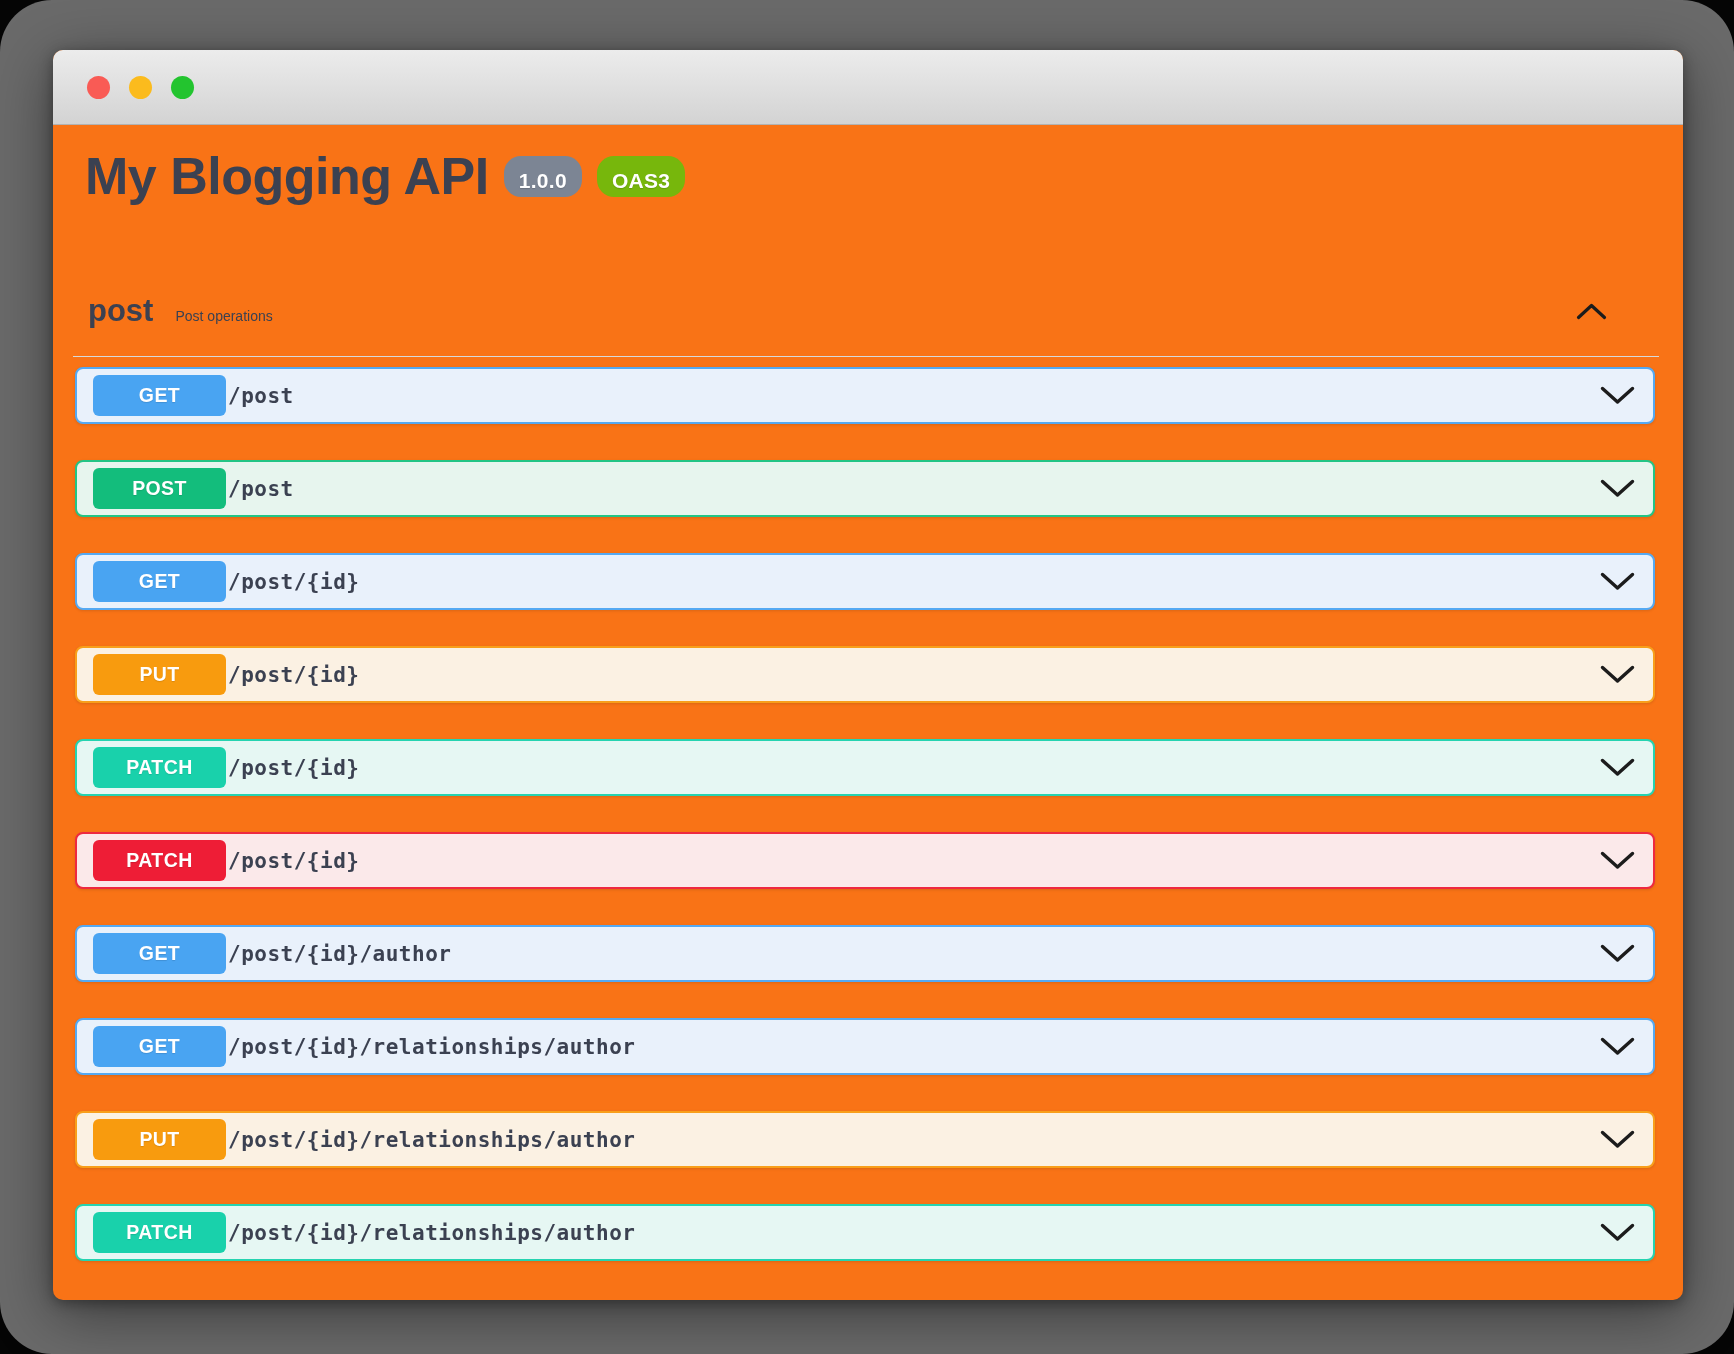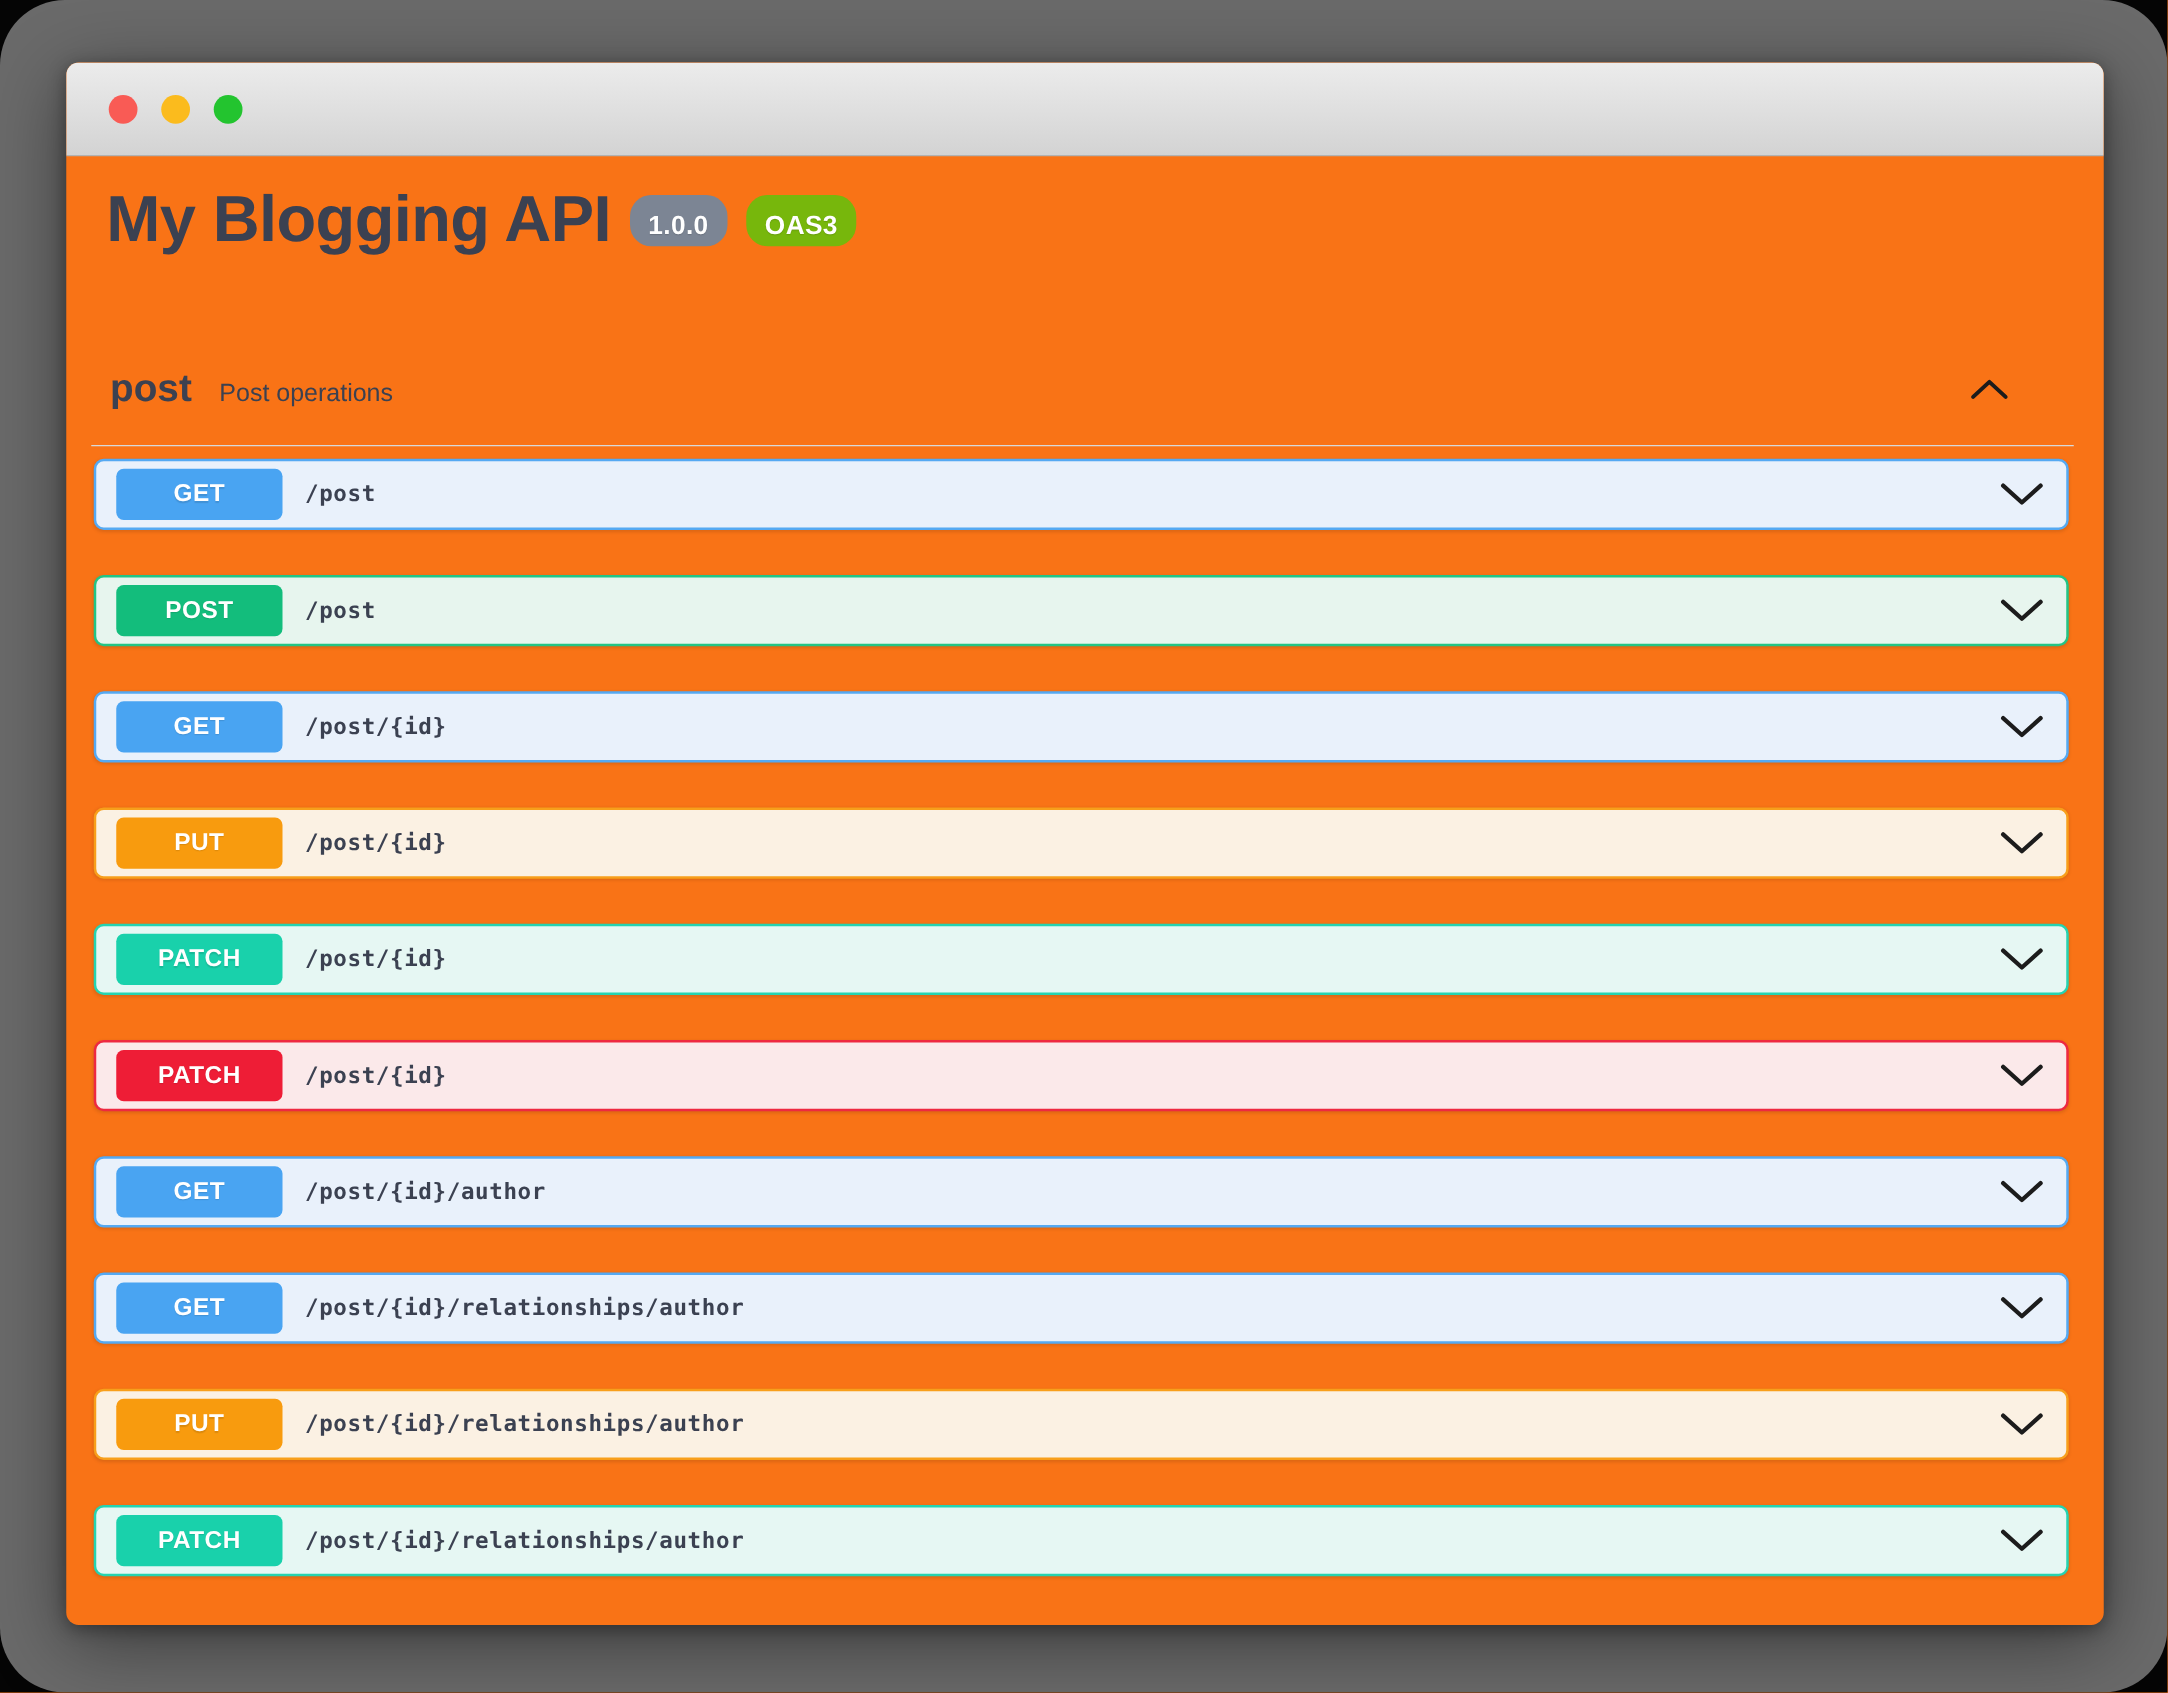--- a/index.html
+++ b/index.html
@@ -47,21 +47,21 @@
     text-shadow: 0 1px 1px rgba(0,0,0,0.15);
   }
   .section-row {
     margin: 90px 32px 0 35px;
     display: flex; align-items: baseline;
   }
   .section-name {
     font-size: 31px; font-weight: bold; color: #3b4151;
     margin: 0 22px 0 0; line-height: 1.1;
   }
-  .section-desc { font-size: 20px; color: #3b4151; }
+  .section-desc { font-size: 14px; color: #3b4151; }
   .section-chevron { margin-left: auto; margin-right: 44px; align-self: center; cursor: pointer; }
   .divider {
     margin: 28px 24px 0 20px;
     border-bottom: 1px solid #d7d9da;
   }
   .opblocks { margin-top: 10px; }
   .opblock {
     height: 57px;
     margin: 0 28px 36px 22px;
     border-radius: 8px;
@@ -75,23 +75,23 @@
   .method-badge {
     background: var(--badge);
     width: 133px; min-width: 133px; height: 41px;
     border-radius: 6px;
     display: flex; align-items: center; justify-content: center;
     color: #fff; font-weight: bold; font-size: 19.5px;
     letter-spacing: 0.4px;
     text-shadow: 0 1px 1px rgba(0,0,0,0.12);
   }
   .op-path {
-    margin-left: 18px;
+    margin-left: 2px;
     font-family: "DejaVu Sans Mono", monospace;
-    font-weight: bold; font-size: 18px; color: #3b4151;
+    font-weight: bold; font-size: 21px; color: #3b4151;
     letter-spacing: 0.5px;
   }
   .chevron { margin-left: auto; display: flex; align-items: center; padding-right: 2px; }
   svg { display: block; }
 </style>
 </head>
 <body>
 
 <div class="backdrop" style="background: rgb(106, 106, 106);"></div>
 

